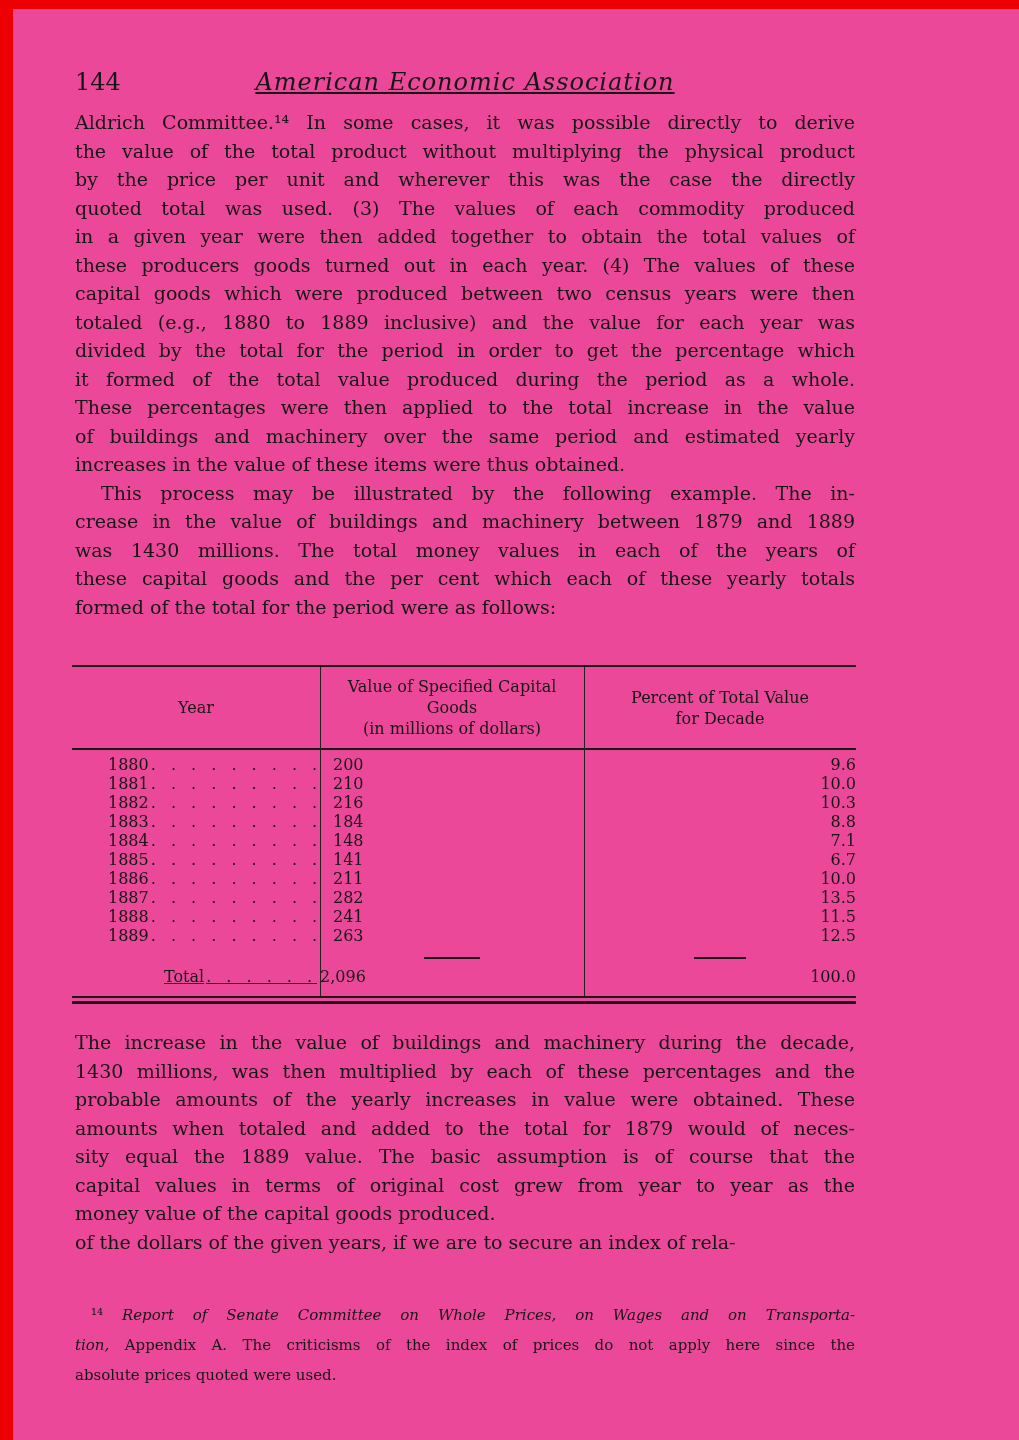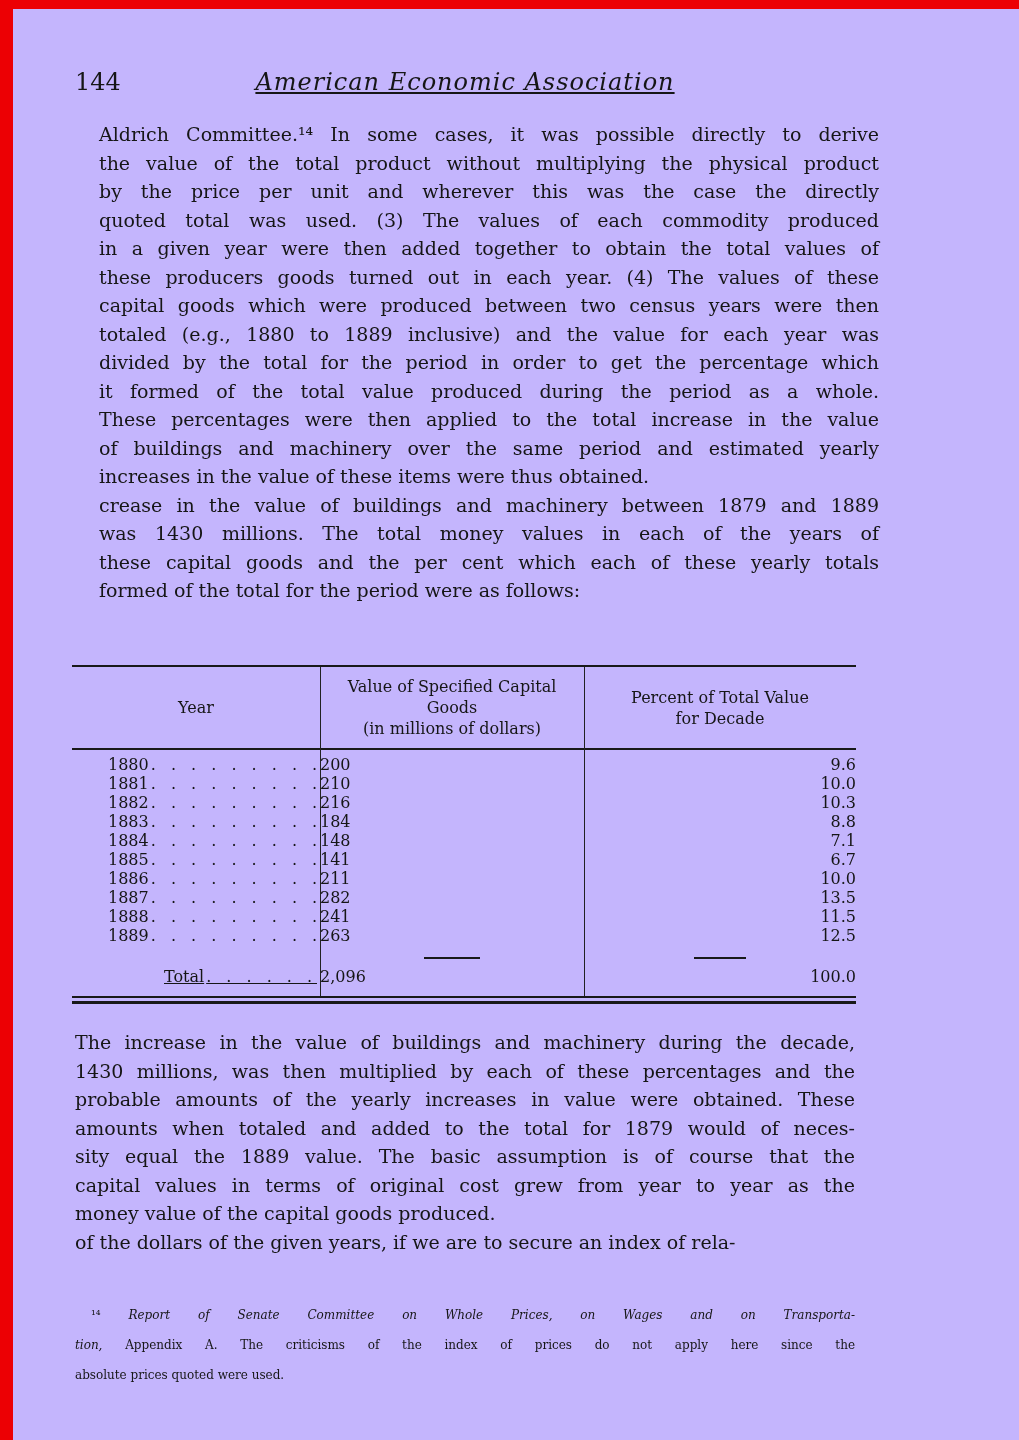--- a/index.html
+++ b/index.html
@@ -4,35 +4,35 @@
 <style>
   html, body { margin: 0; padding: 0; }
   body {
     width: 1019px; height: 1440px;
     background: #fefefe;
     font-family: "DejaVu Serif", "Liberation Serif", serif;
     color: #161616;
     position: relative;
     overflow: hidden;
   }
-  .page { position: absolute; inset: 0; background: #c4b5fd; }
+  .page { position: absolute; inset: 0; background: #ec4899; }
 
   
   .stripe-top  { position: absolute; left: 0; top: 0; width: 1019px; height: 9px; }
   .stripe-left { position: absolute; left: 0; top: 0; width: 13px; height: 1440px; }
 
   
   .running-head { position: absolute; left: 75px; top: 68px; width: 780px; height: 30px;
                   font-size: 24px; line-height: 28px; }
   .page-num { position: absolute; left: 0; top: 0; }
   .head-title { display: block; text-align: center; font-style: italic; letter-spacing: 1px; text-decoration: underline; }
 
   
   .flow { position: absolute; left: 75px; width: 780px; font-size: 19px; line-height: 28.5px; }
-  .flow1 { top: 120px; margin-left: 24px; }
+  .flow1 { top: 108px; }
   .flow2 { top: 1028px; }
   .line { width: 780px; text-align: justify; text-align-last: justify; white-space: nowrap; }
   .line.end { text-align-last: left; }
   .line.indent { text-indent: 26px; }
 
   
   .scan-table { position: absolute; left: 72px; top: 665px; width: 784px; height: 341px;
                 font-size: 16px; }
   .rule { position: absolute; background: #191919; }
   .rt  { left: 0; width: 784px; top: 0; height: 2px; }
@@ -41,37 +41,37 @@
   .rb2 { left: 0; width: 784px; top: 336px; height: 3px; }
   .vl  { position: absolute; top: 2px; height: 329px; width: 1px; background: #222; }
   .vl1 { left: 248px; } .vl2 { left: 512px; }
 
   .thead { position: absolute; left: 0; top: 2px; width: 784px; height: 81px; display: flex; }
   .th { display: flex; flex-direction: column; justify-content: center; text-align: center;
         line-height: 21px; }
   .th1 { width: 248px; } .th2 { width: 264px; } .th3 { width: 272px; }
 
   .tbody { position: absolute; left: 0; top: 90px; width: 784px; }
-  .trow { display: flex; height: 19px; line-height: 19px; }
+  .trow { display: flex; height: 19px; line-height: 19px; gap: 13px; }
   .ycell { width: 248px; display: flex; padding-left: 36px; box-sizing: border-box; }
   .leader { flex: 1; overflow: hidden; white-space: nowrap; letter-spacing: 5px;
             margin-left: 2px; margin-right: 3px; }
   .vcell { width: 264px; text-align: left; }
   .pcell { width: 272px; text-align: right; }
 
   .sumline { position: absolute; height: 2px; background: #191919; top: 292px; }
   .sl2 { left: 352px; width: 56px; }
   .sl3 { left: 622px; width: 52px; }
   .totalrow { position: absolute; left: 0; top: 301px; width: 784px; display: flex;
               height: 22px; line-height: 22px; }
   .tlabel { width: 248px; display: flex; padding-left: 92px; box-sizing: border-box; text-decoration: underline; }
 
   
   .footnote { position: absolute; left: 75px; top: 1300px; width: 780px;
-              font-size: 12px; line-height: 30px; }
+              font-size: 15px; line-height: 30px; }
   .fline { text-align: justify; text-align-last: justify; }
   .fline.end { text-align-last: left; }
   .fline.findent { text-indent: 16px; }
   .ital { font-style: italic; }
 </style>
 </head>
 <body>
 
 <div class="page">
 
@@ -93,20 +93,21 @@
         <div class="line">these producers goods turned out in each year.  (4) The values of these</div>
         <div class="line">capital goods which were produced between two census years were then</div>
         <div class="line">totaled (e.g., 1880 to 1889 inclusive) and the value for each year was</div>
         <div class="line">divided by the total for the period in order to get the percentage which</div>
         <div class="line">it formed of the total value produced during the period as a whole.</div>
         <div class="line">These percentages were then applied to the total increase in the value</div>
         <div class="line">of buildings and machinery over the same period and estimated yearly</div>
         <div class="line end">increases in the value of these items were thus obtained.</div>
       </div>
       <div class="para">
+        <div class="line indent">This process may be illustrated by the following example.  The in-</div>
         <div class="line">crease in the value of buildings and machinery between 1879 and 1889</div>
         <div class="line">was 1430 millions.  The total money values in each of the years of</div>
         <div class="line">these capital goods and the per cent which each of these yearly totals</div>
         <div class="line end">formed of the total for the period were as follows:</div>
       </div>
     </div>
 
   <div class="scan-table">
     <div class="rule rt"></div>
     <div class="rule rh"></div>

